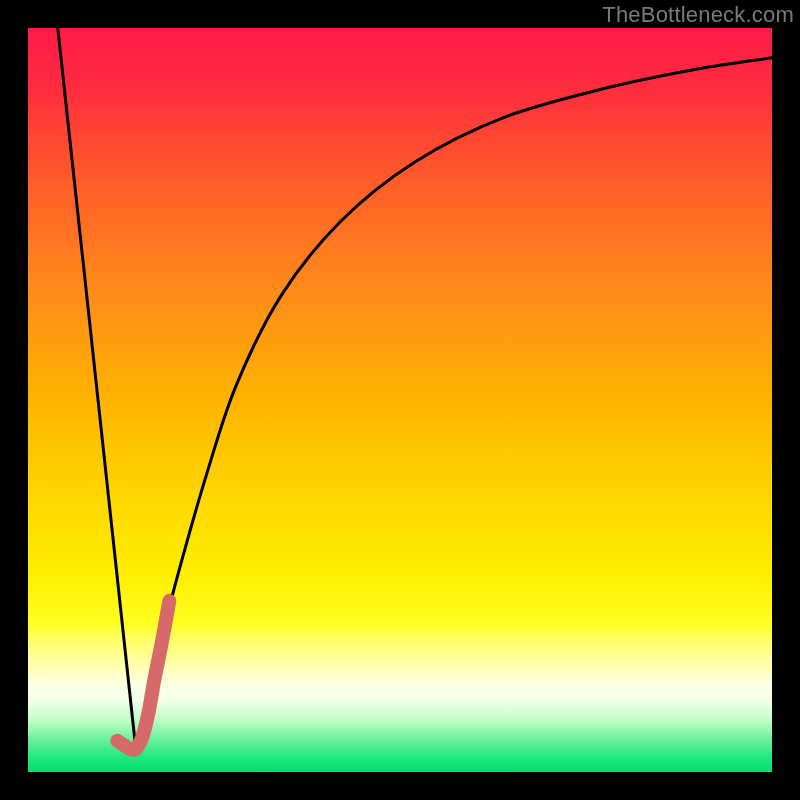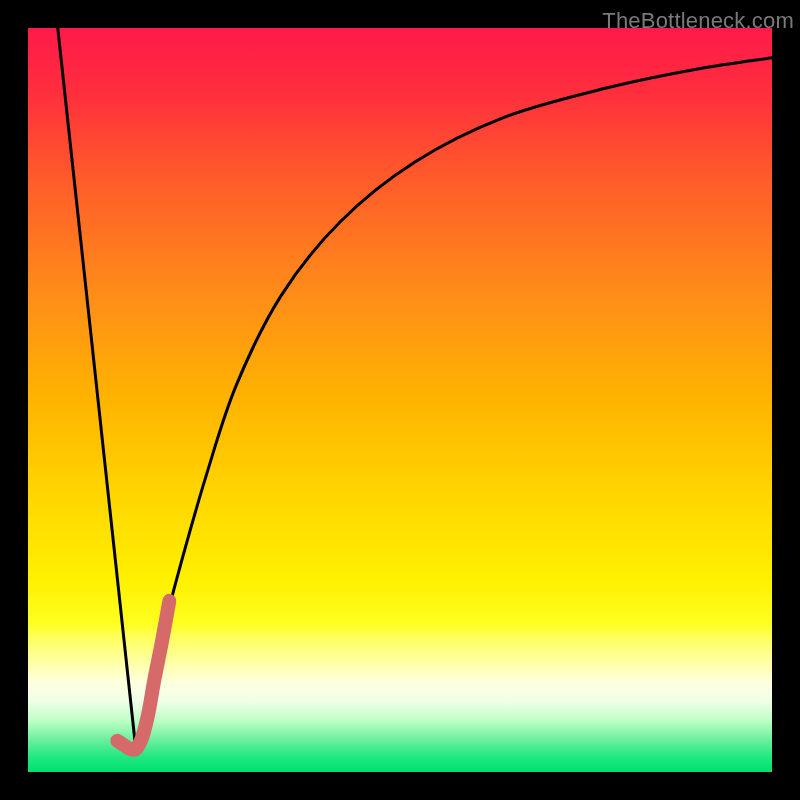--- a/index.html
+++ b/index.html
@@ -26,21 +26,21 @@
     height: 744px;
     overflow: hidden;
   }
   .plot svg {
     display: block;
     width: 744px;
     height: 744px;
   }
   .watermark {
     position: absolute;
-    top: 8px;
+    top: 2px;
     right: 6px;
     color: #7a7a7a;
     font-size: 22px;
     font-weight: 400;
     letter-spacing: 0.2px;
     user-select: none;
     margin-left: 9px;
   }
 </style>
 </head>

